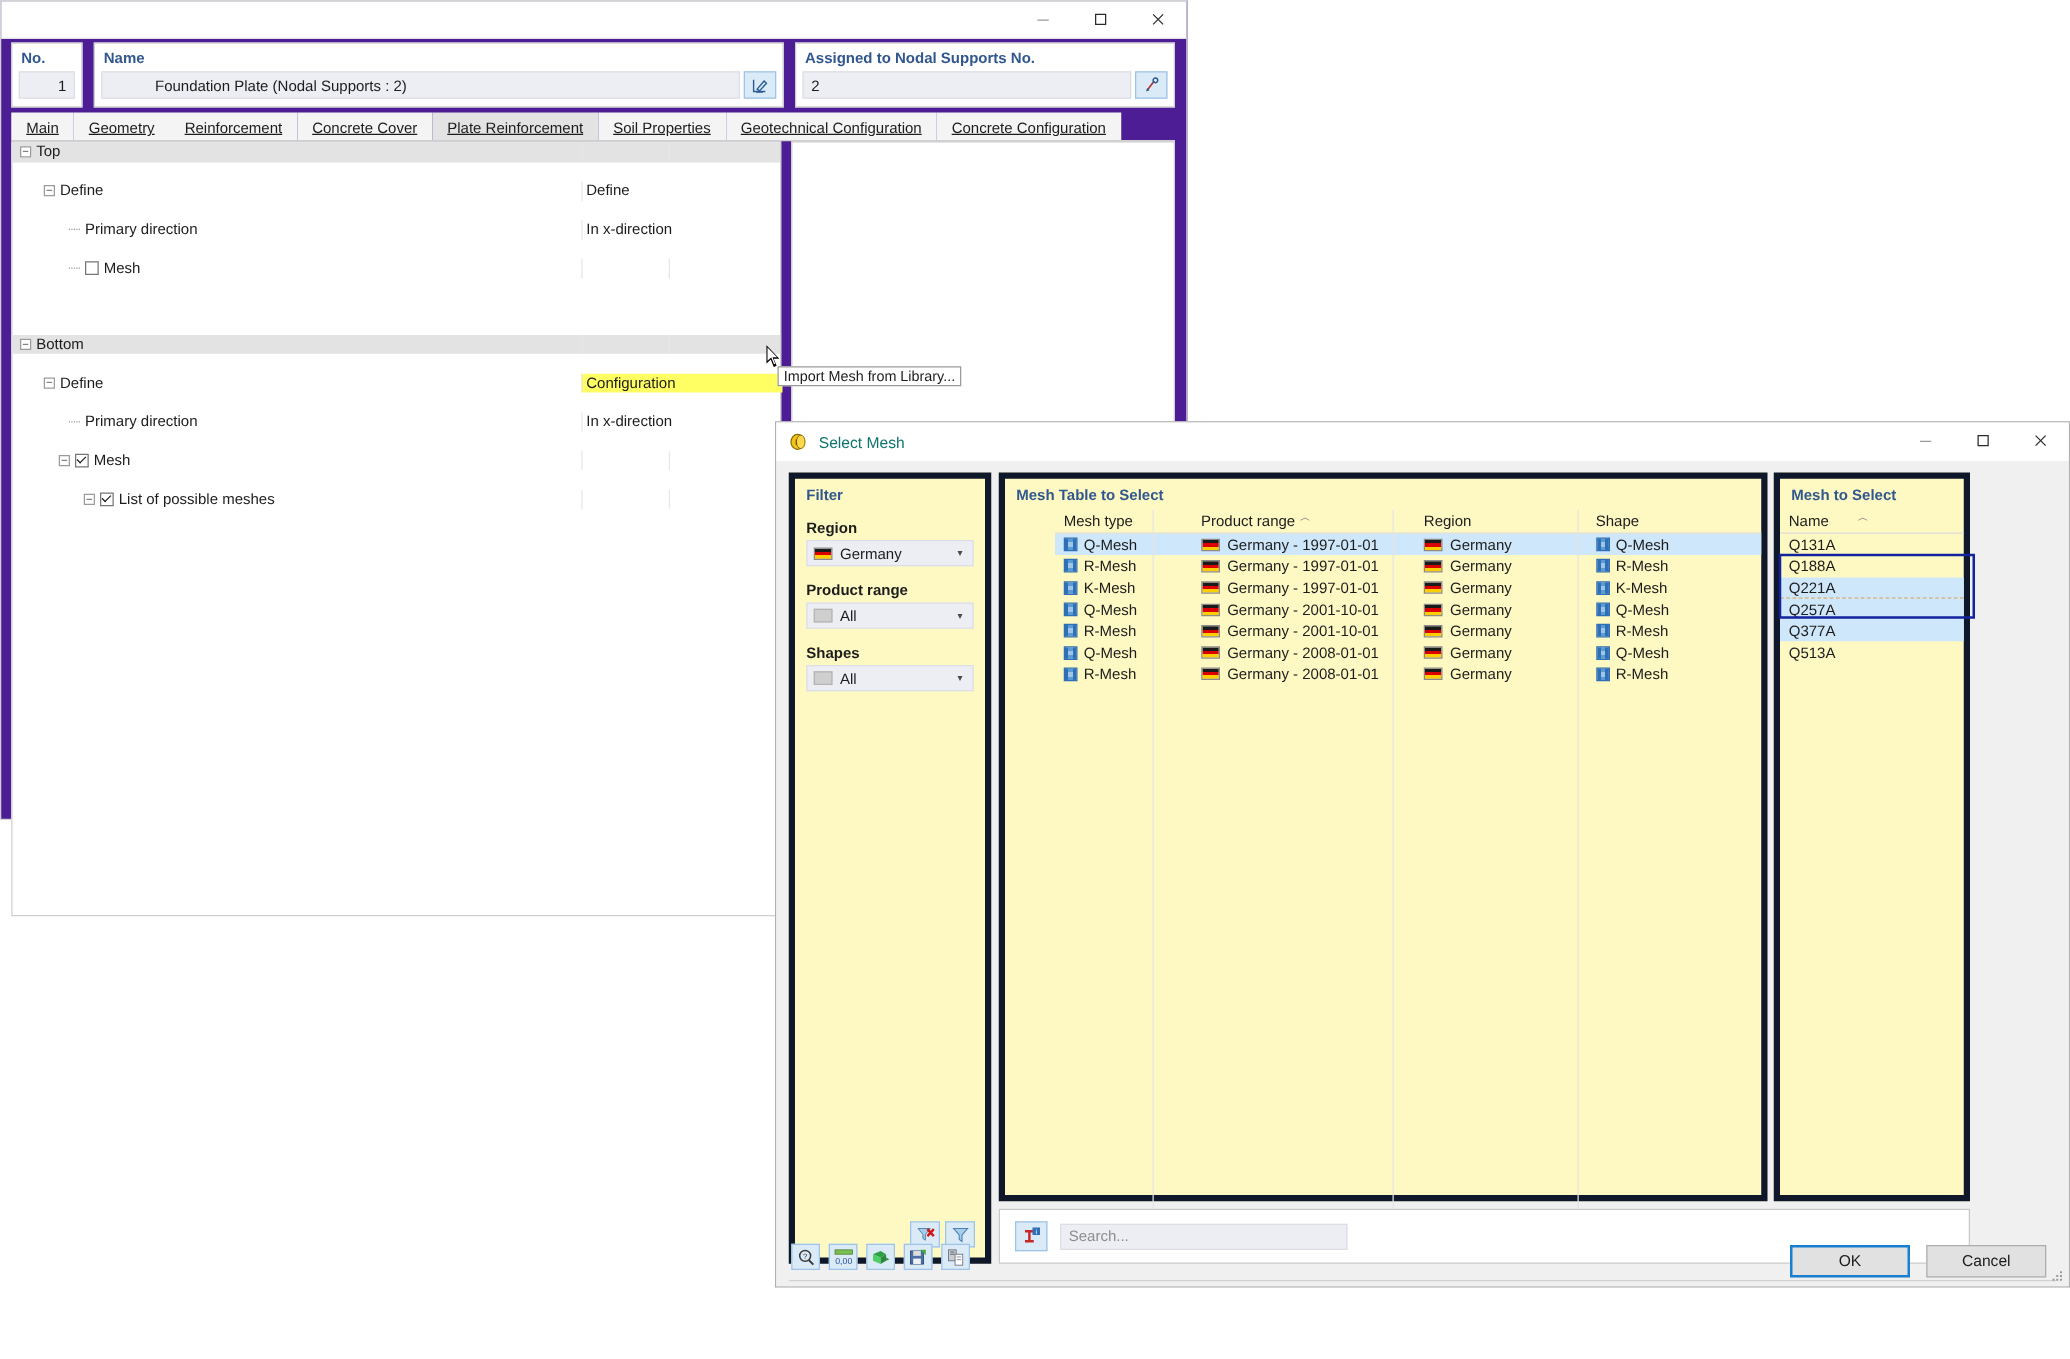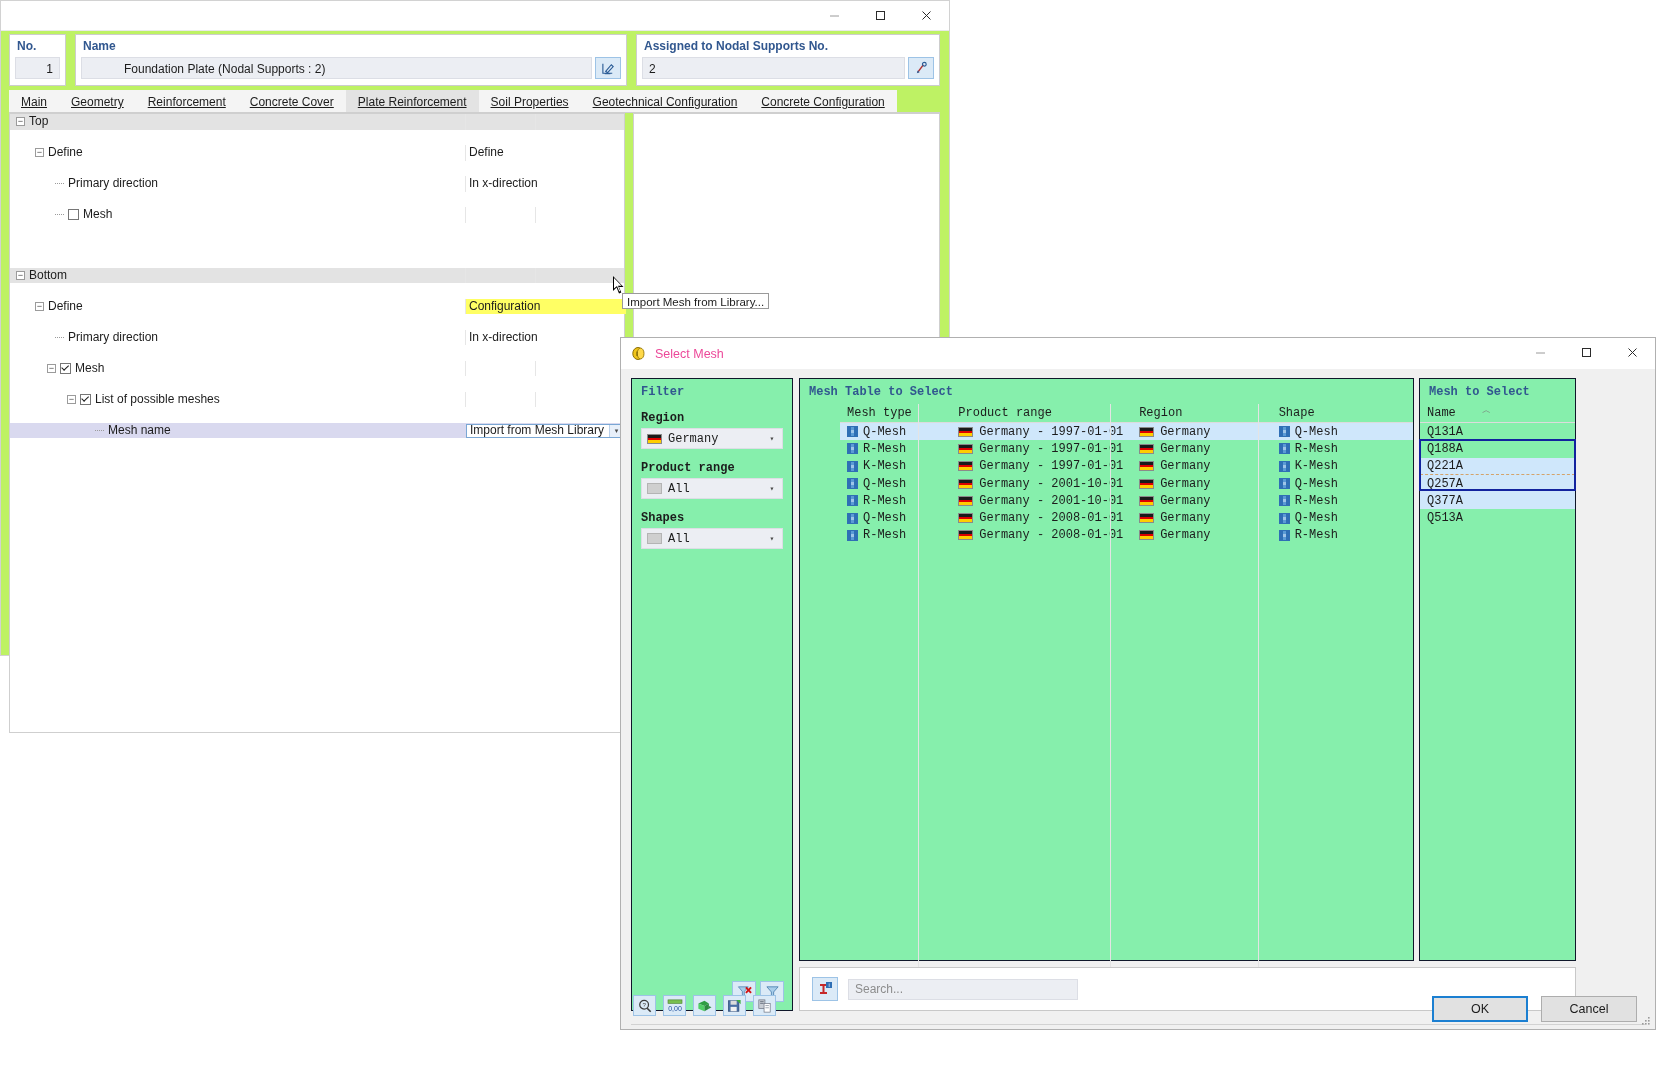--- a/index.html
+++ b/index.html
@@ -10,21 +10,21 @@
     font-family: "Liberation Sans", sans-serif;
     font-size: 12.5px;
     color: #1c1c1c;
     overflow: hidden;
   }
   #root { position: relative; width: 1656px; height: 1087px; }
 
   
   #main-window {
     position: absolute; left: 0; top: 0; width: 950px; height: 656px;
-    background: #bef264; border: 1px solid #d2d2d2;
+    background: #4c1d95; border: 1px solid #d2d2d2;
     box-shadow: 0 0 0 0 rgba(0,0,0,0);
   }
   #main-titlebar {
     position: absolute; left: 0; top: 0; width: 948px; height: 30px;
     background: #ffffff; border-bottom: 1px solid #e9e9e9;
     display: flex; justify-content: flex-end; align-items: stretch;
   }
   .winbtn {
     width: 46px; height: 29px; display: flex; align-items: center; justify-content: center;
     font-size: 13px; color: #2b2b2b; cursor: default;
@@ -124,27 +124,27 @@
   
   #dialog {
     position: absolute; left: 620px; top: 337px; width: 1036px; height: 693px;
     background: #f0f0f0; border: 1px solid #b0b0b0;
   }
   #dlg-titlebar {
     position: absolute; left: 0; top: 0; width: 1034px; height: 31px;
     background: #ffffff; display: flex; align-items: center;
   }
   #dlg-title {
-    font-size: 12.5px; color: #ec4899; margin-left: 8px;
+    font-size: 12.5px; color: #0f766e; margin-left: 8px;
   }
   #dlg-title-ctrls { position: absolute; right: 0; top: 0; display: flex; }
   #dlg-body { position: absolute; left: 0; top: 31px; width: 1034px; height: 660px; background: #f0f0f0; }
 
   .panel {
-    position: absolute; background: #86efac; border: 1px solid #0f172a; font-family: Liberation Mono, monospace;
+    position: absolute; background: #fef9c3; border: 5px solid #0f172a;
   }
   .panel-title {
     font-size: 12px; font-weight: bold; color: #31578f; padding: 6px 0 0 9px;
   }
   .flt-label { font-size: 12px; color: #1c1c1c; padding: 12px 0 3px 9px; font-weight: bold; }
   .flt-combo {
     margin: 0 9px; height: 21px; background: #eceef3; border: 1px solid #dcdee5;
     display: flex; align-items: center; padding-left: 5px; font-size: 12px; position: relative;
   }
   .flt-combo .ca {
@@ -353,30 +353,20 @@
       <div class="tree-row" style="top:138px;">
         <div class="cell-a" style="padding-left:57px;">
           <span class="expander">−</span>
           <span class="chkbox checked"></span>
           <span>List of possible meshes</span>
         </div>
         <div class="cell-c"></div>
           <div class="cell-d"></div>
       </div>
 
-      <div class="tree-row sel-row" style="top:153.5px;">
-        <div class="cell-a" style="padding-left:85px;">
-          <span class="hline"></span>
-          <span>Mesh name</span>
-        </div>
-        <div class="combo-cell">
-          <span>Import from Mesh Library</span>
-          <span class="combo-arrow">▾</span>
-        </div>
-      </div>
     </div>
 
     <div id="right-preview"></div>
   </div>
 
   <svg id="cursor" viewBox="0 0 12 19">
     <polygon points="0,0 0,15 3.6,11.6 6,17.5 8.3,16.5 6,11 10.5,11" fill="#000"></polygon>
     <polygon points="1,2 1,12.6 4,9.9 6.2,15.4 7.2,15 5,9.8 8.6,9.8" fill="#fff"></polygon>
   </svg>
   <div id="tooltip">Import Mesh from Library...</div>

